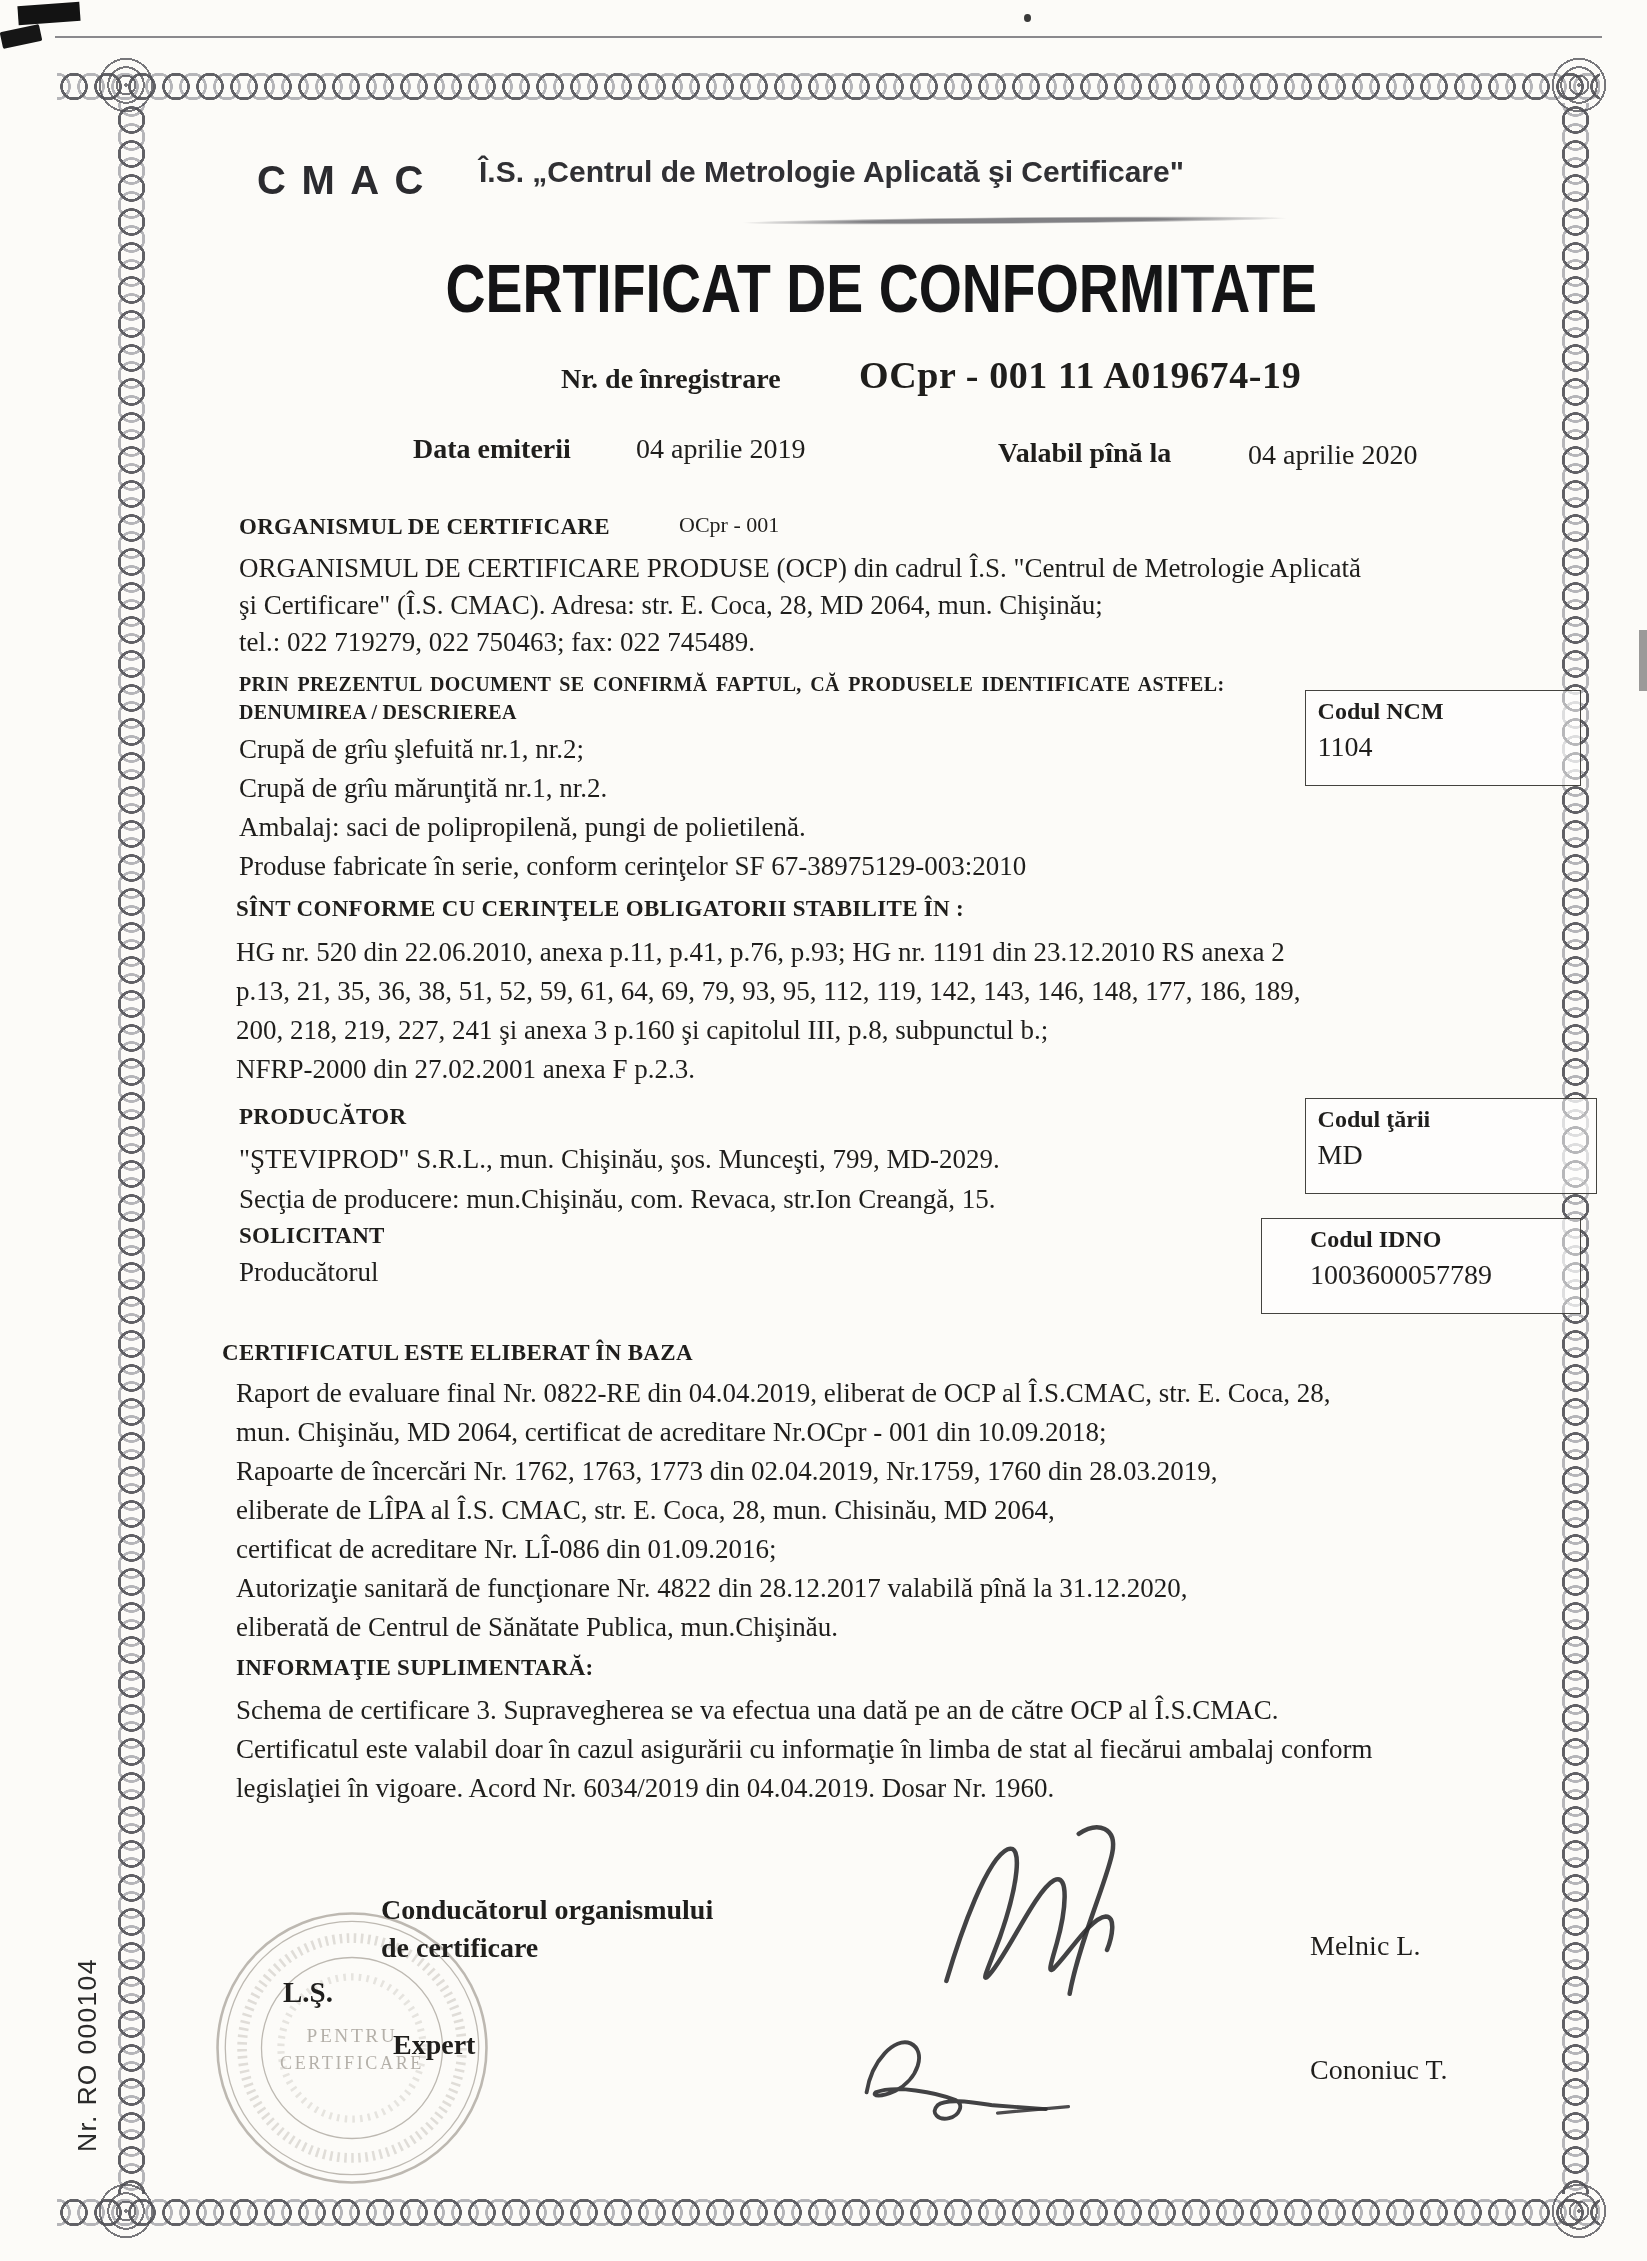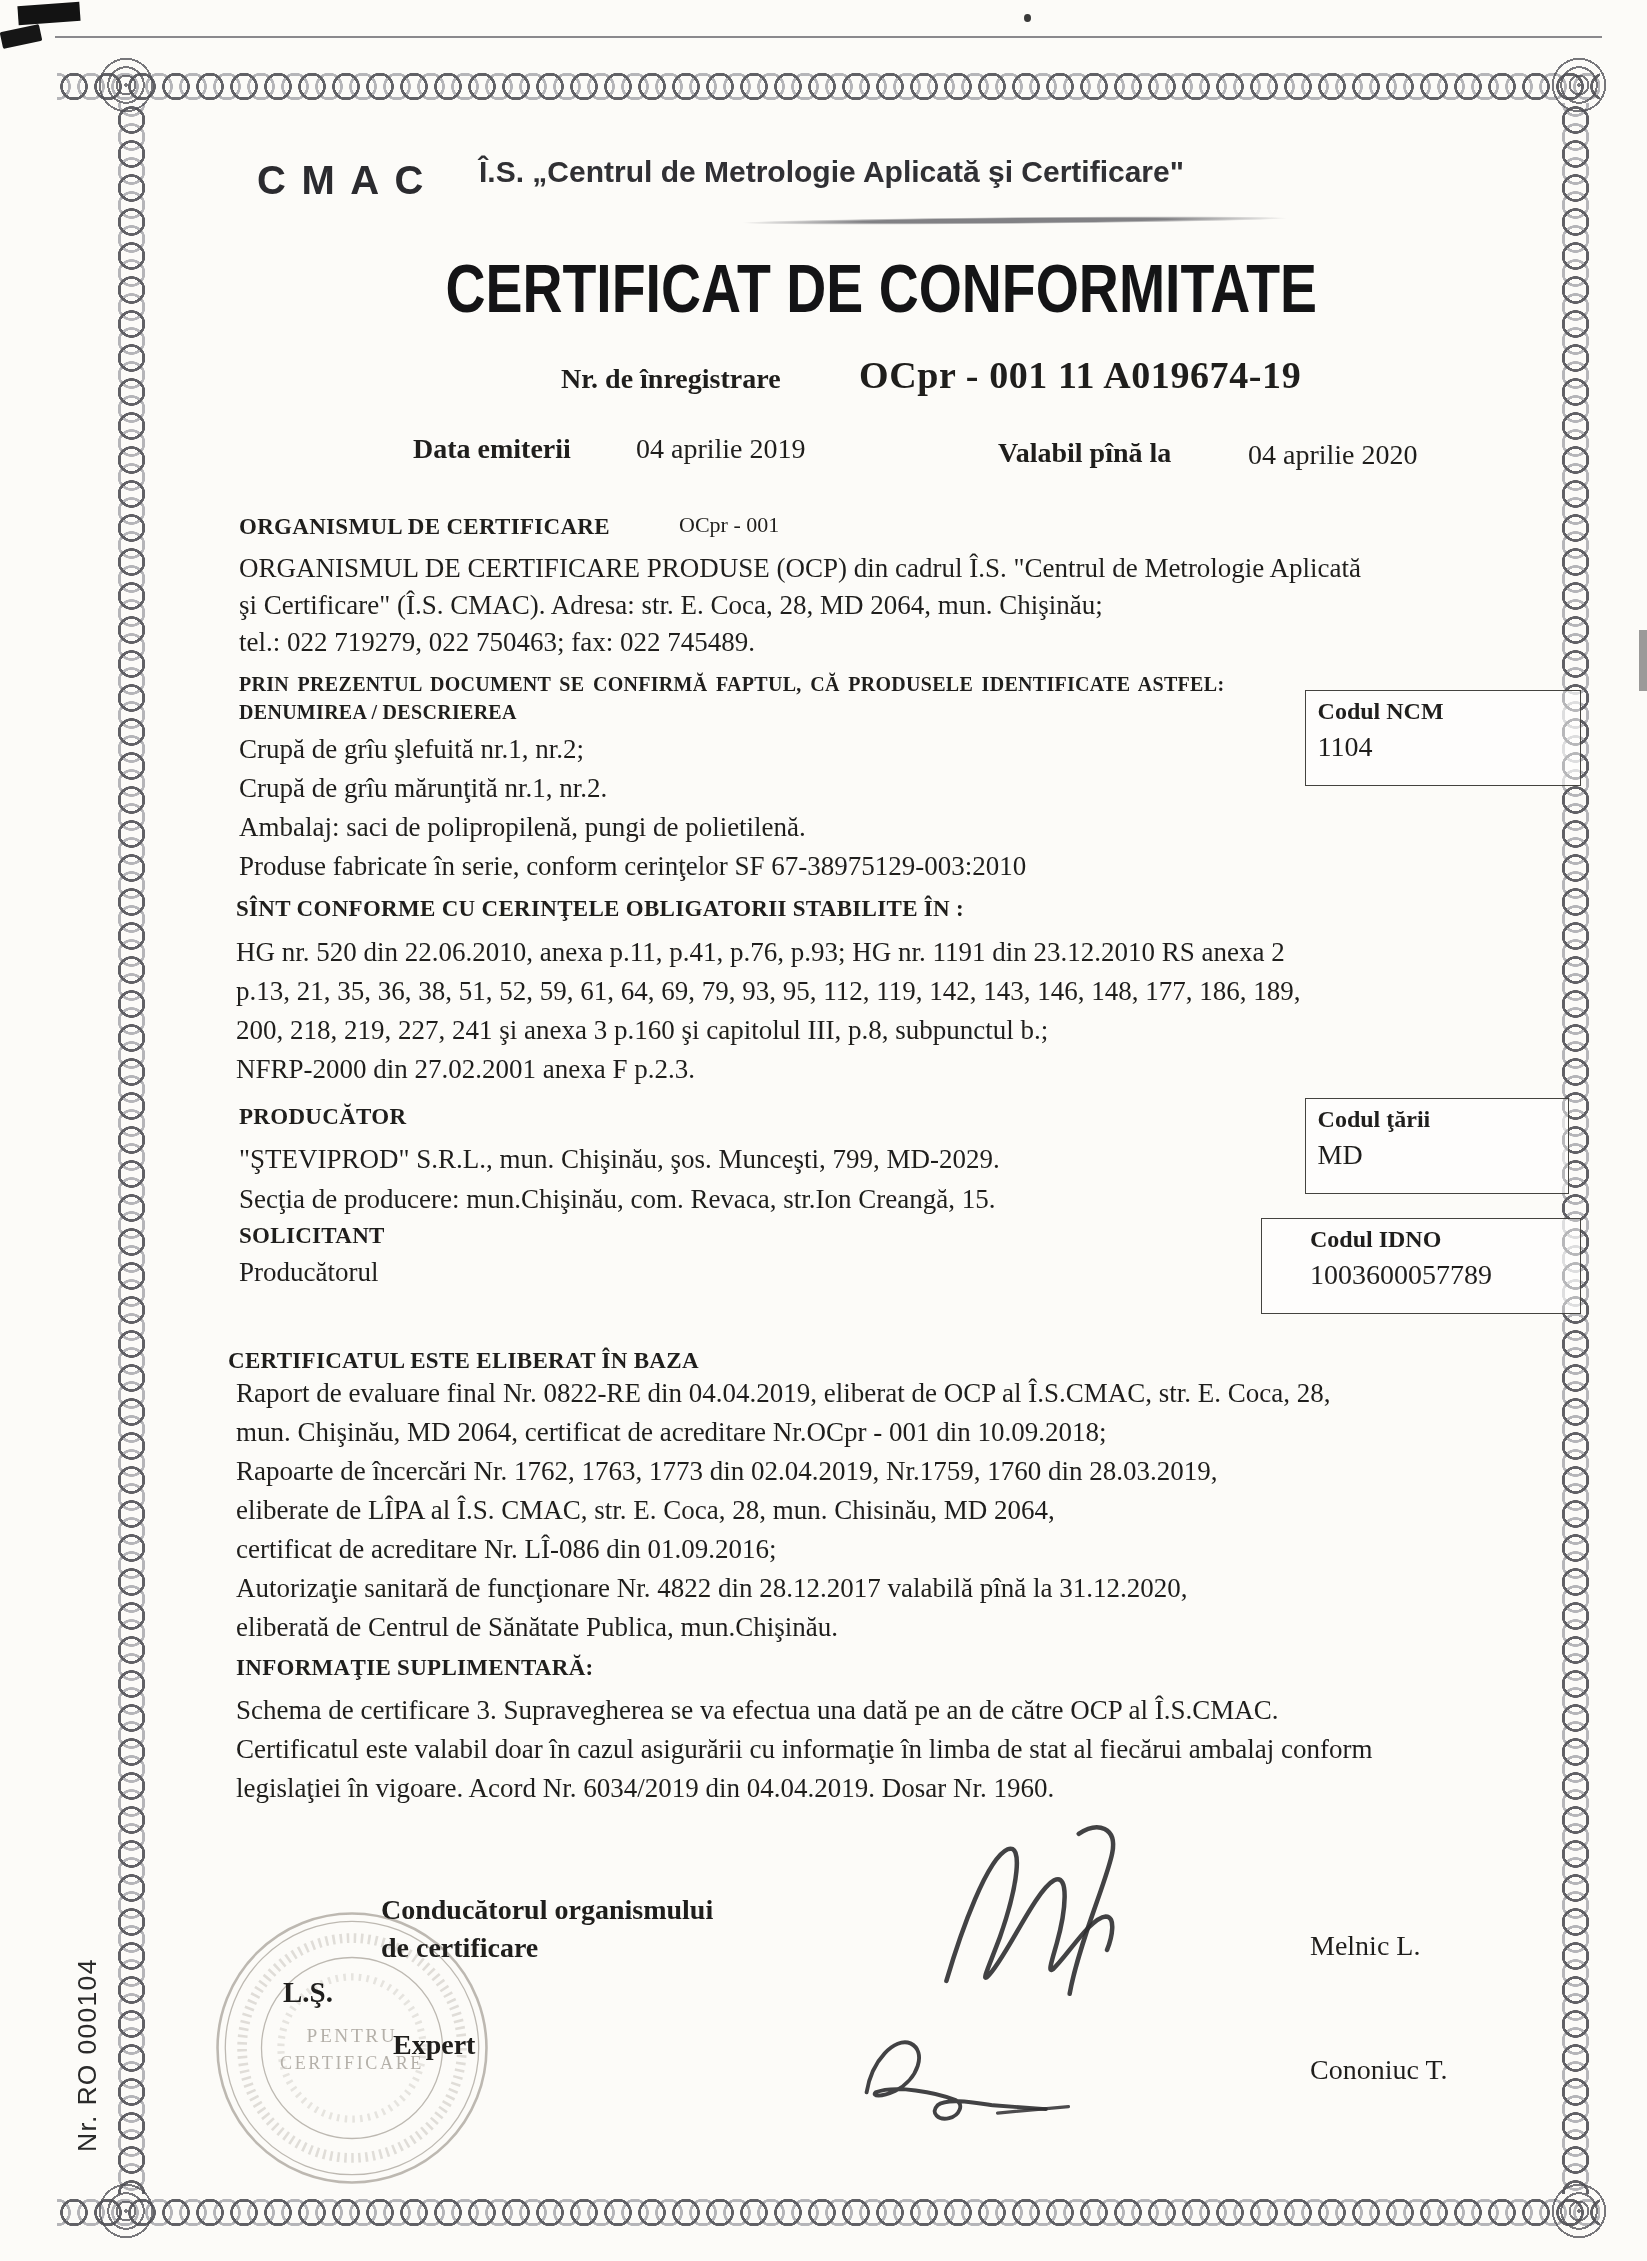--- a/index.html
+++ b/index.html
@@ -88,33 +88,33 @@
   .s1-para  { left:239px; top:550px; line-height:37px; }
 
   .s2-head1 { left:239px; top:673px; font-size:20px; word-spacing:3.2px; }
   .s2-head2 { left:239px; top:701px; font-size:20px; }
   .s2-lines { left:239px; top:730px; line-height:39px; }
 
   .codebox { position:absolute; border:1.9px solid #44433f; padding:6.5px 11.6px 10.3px; min-height:96px; background:rgba(255,255,255,.55); }
   .codebox-label { font-weight:bold; font-size:24px; white-space:nowrap; }
   .codebox-value { font-size:28px; margin-top:6.5px; white-space:nowrap; }
   .box-ncm     { left:1305px; top:690px; width:276px; }
-  .box-country { left:1305px; top:1098px; width:264px; }
+  .box-country { left:1305px; top:1098px; width:292px; }
   .box-idno    { left:1261px; top:1218px; width:320px;padding-left:48px; }
 
   .s3-head  { left:236px; top:896px; }
   .s3-lines { left:236px; top:933px; line-height:39px; }
 
   .s4-head  { left:239px; top:1104px; }
   .s4-lines { left:239px; top:1139px; line-height:40px; }
 
   .s5-head  { left:239px; top:1223px; }
   .s5-line  { position:absolute; left:239px; top:1257px; font-size:27px; white-space:nowrap; }
 
-  .s6-head  { left:228px; top:1340px;margin-top:8px; }
+  .s6-head  { left:222px; top:1340px; }
   .s6-lines { left:236px; top:1374px; }
 
   .s7-head  { left:236px; top:1655px; }
   .s7-lines { left:236px; top:1691px; }
 
   
   .sig-head1 { position:absolute; left:381px; top:1894px; font-weight:bold; font-size:28px; white-space:nowrap; }
   .sig-head2 { position:absolute; left:381px; top:1932px; font-weight:bold; font-size:28px; }
   .sig-ls    { position:absolute; left:283px; top:1976px; font-weight:bold; font-size:29px; }
   .sig-exp   { position:absolute; left:393px; top:2029px; font-weight:bold; font-size:28px; }

